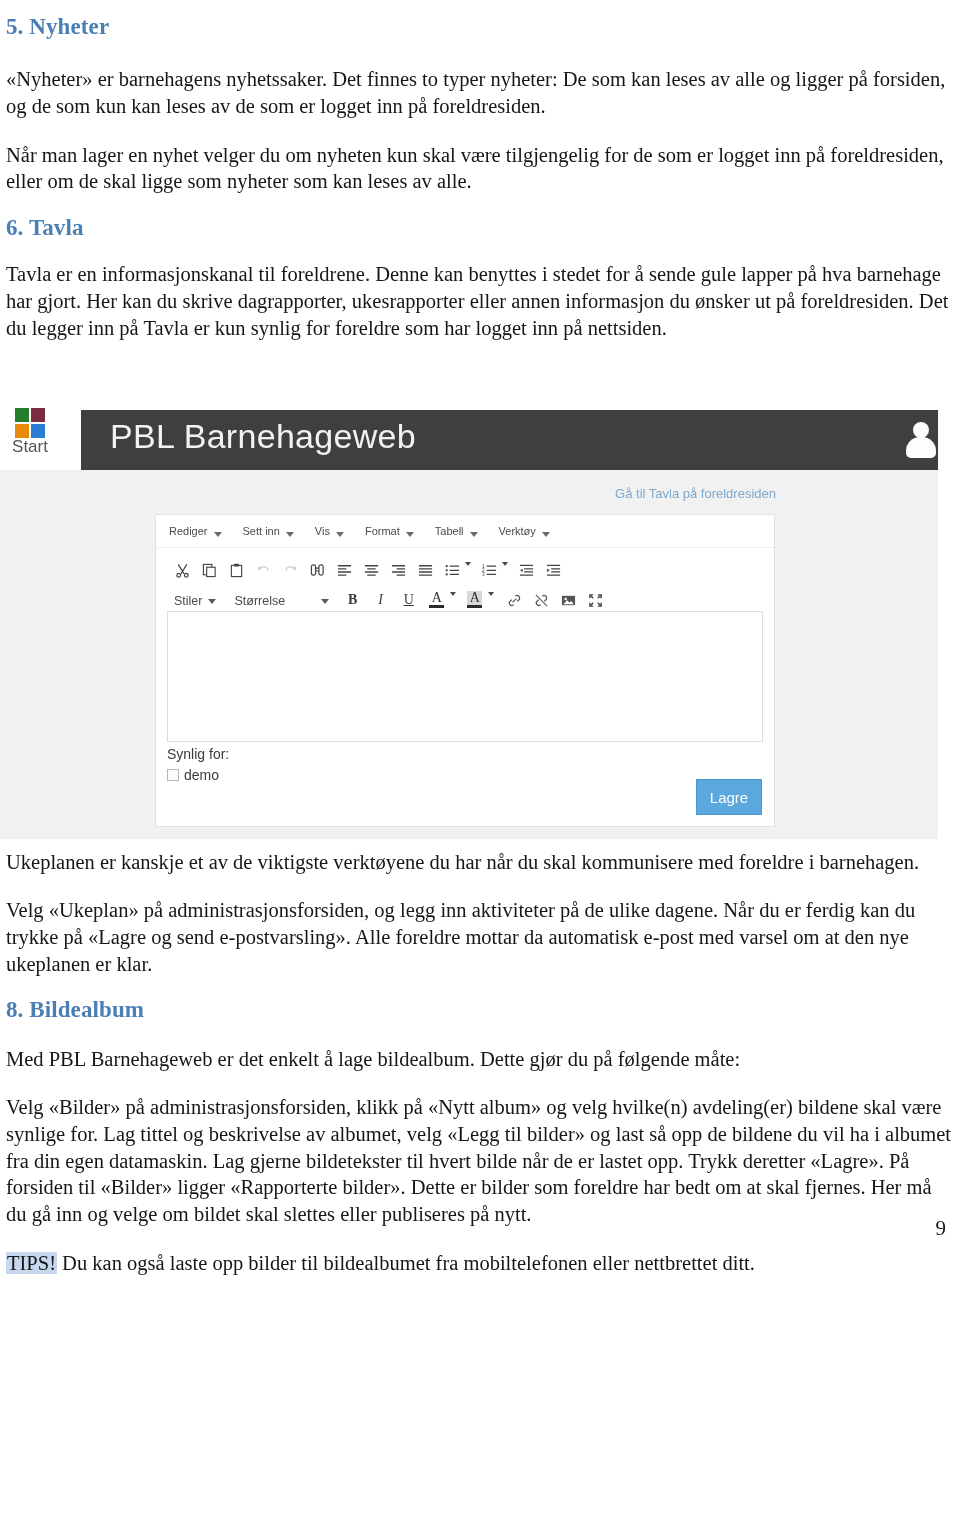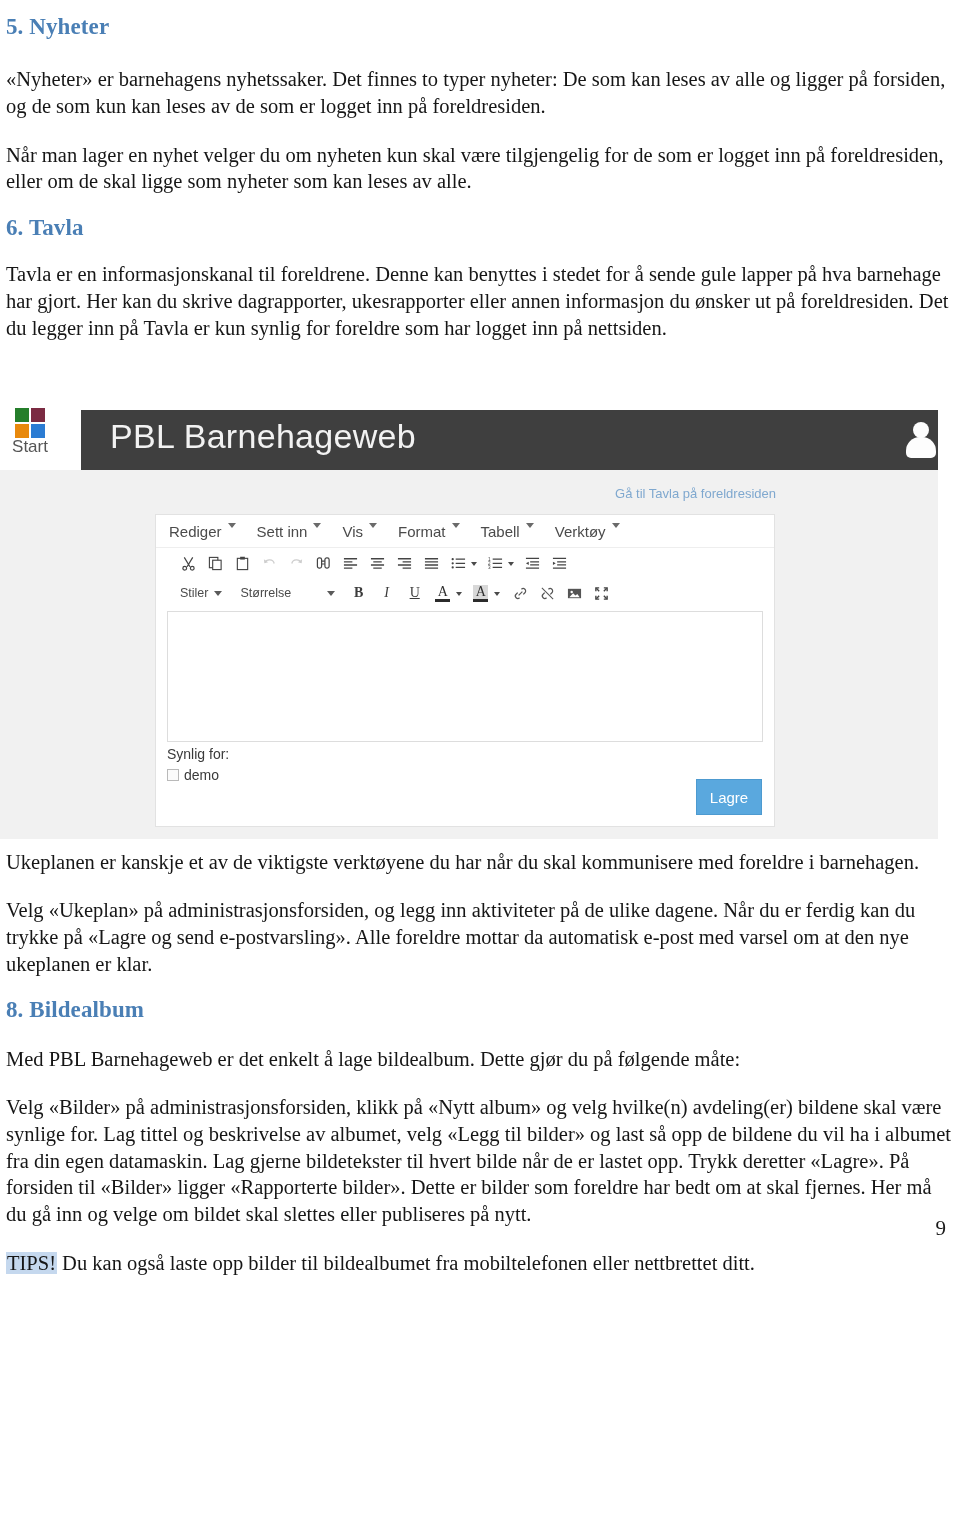--- a/index.html
+++ b/index.html
@@ -168,44 +168,44 @@
     left: 0; top: 0;
     width: 618px;
     height: 33px;
     border-bottom: 1px solid #eeeeee;
     box-sizing: border-box;
     display: flex;
     align-items: center;
     padding-left: 13px;
   }
   .menu-item {
-    font-size: 15px;
+    font-size: 11px;
     color: #4b4b4b;
     margin-right: 21px;
     white-space: nowrap;
     display: flex;
-    align-items: flex-start;
+    align-items: flex-end;
     font-family: "Liberation Sans", sans-serif;
   }
   .caret {
     display: inline-block;
     margin-left: 6px;
     width: 0; height: 0;
     border-left: 4px solid transparent;
     border-right: 4px solid transparent;
     border-top: 5px solid #6a6a6a;
   }
   .toolrow {
     position: absolute;
     left: 0;
     width: 618px;
     height: 30px;
     display: flex;
-    align-items: center;
-    padding-left: 24px;
+    align-items: flex-end;
+    padding-left: 18px;
     box-sizing: border-box;
   }
   .toolrow.r1 { top: 33px; }
   .toolrow.r2 { top: 63px; }
   .tool {
     width: 16px; height: 16px;
     margin-right: 11px;
     color: #4a4a4a;
     display: flex;
     align-items: center;

